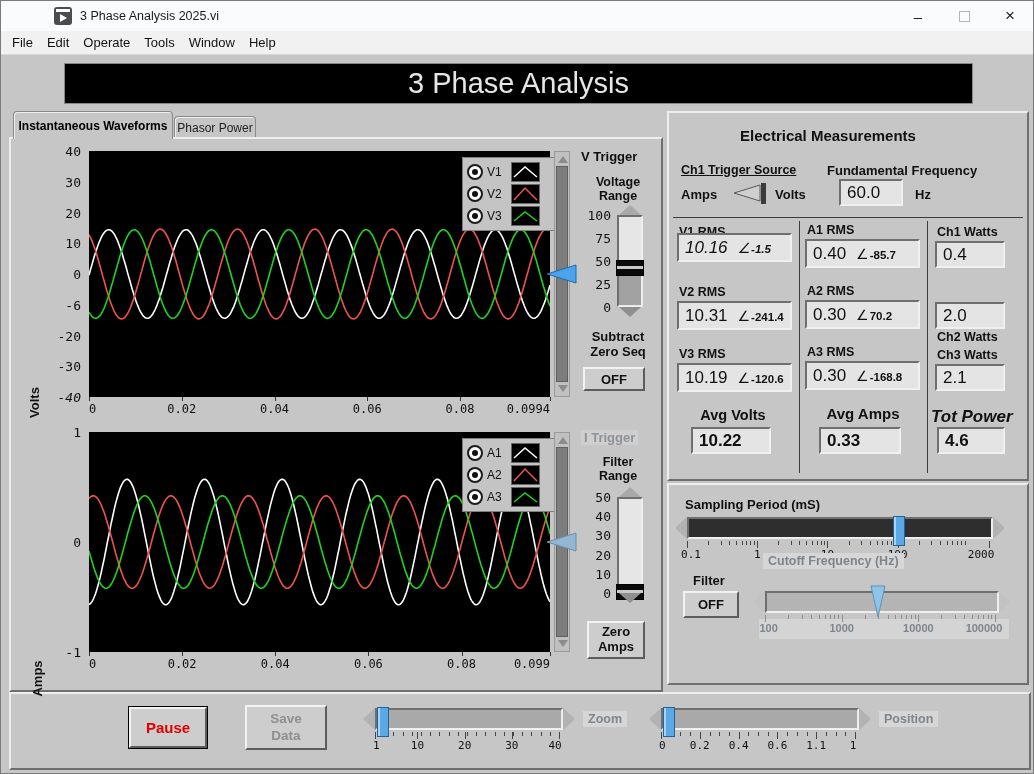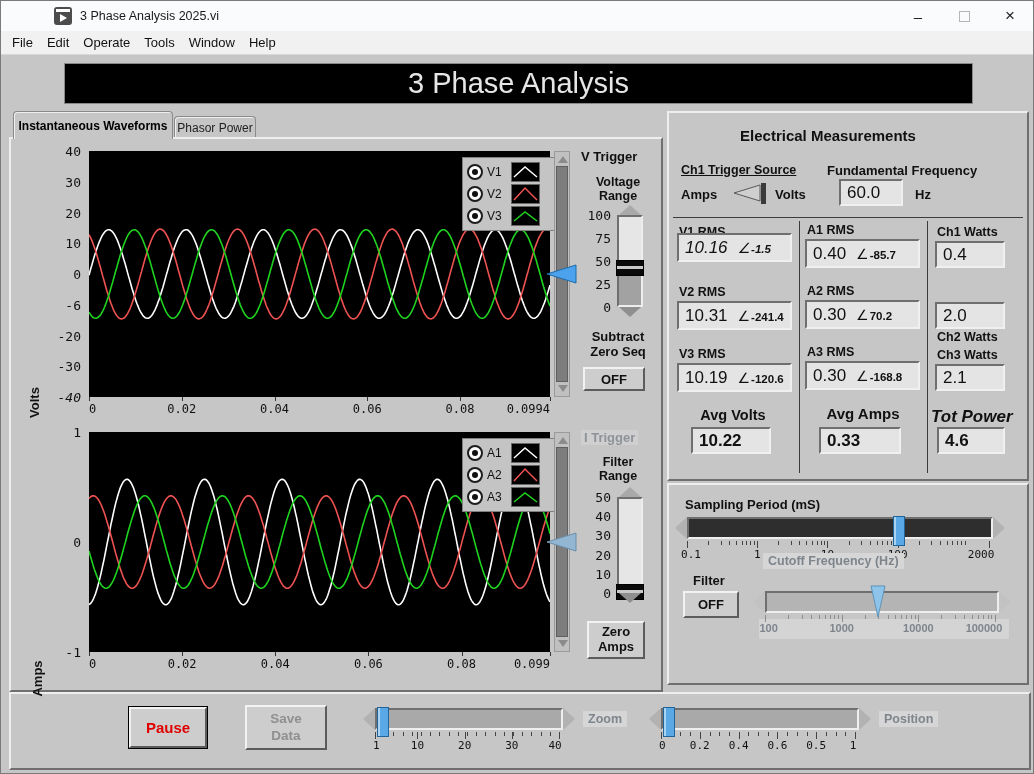--- a/index.html
+++ b/index.html
@@ -541,20 +541,20 @@
           <div class="h-tick" style="left: 77.6px; height: 7px;"></div>
           <div class="h-tick" style="left: 116.4px; height: 7px;"></div>
           <div class="h-tick" style="left: 155.2px; height: 7px;"></div>
           <div class="h-tick" style="left: 194px; height: 7px;"></div>
         </div>
       <div class="h-labels" style="width: 194px;">
           <div class="h-lab" style="left: 0px; transform: translateX(-30%);">0</div>
           <div class="h-lab" style="left: 38.8px; transform: translateX(-50%);">0.2</div>
           <div class="h-lab" style="left: 77.6px; transform: translateX(-50%);">0.4</div>
           <div class="h-lab" style="left: 116.4px; transform: translateX(-50%);">0.6</div>
-          <div class="h-lab" style="left: 155.2px; transform: translateX(-50%);">0.5</div>
+          <div class="h-lab" style="left: 155.2px; transform: translateX(-50%);">1.1</div>
           <div class="h-lab" style="left: 194px; transform: translateX(-80%);">1</div>
         </div>
     </div>
     <div class="dislabel" style="position:absolute;left:868px;top:17px;">Position</div>
   </div>
 
 </div>
 
 </body></html>

